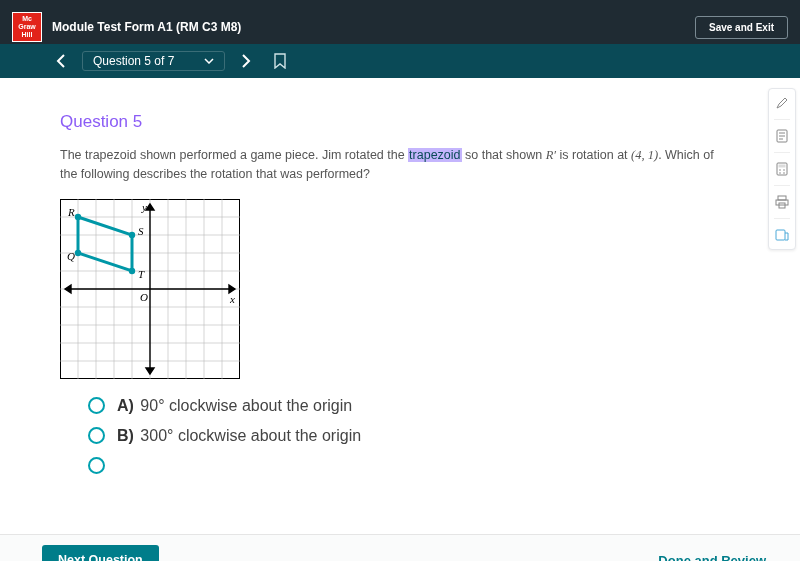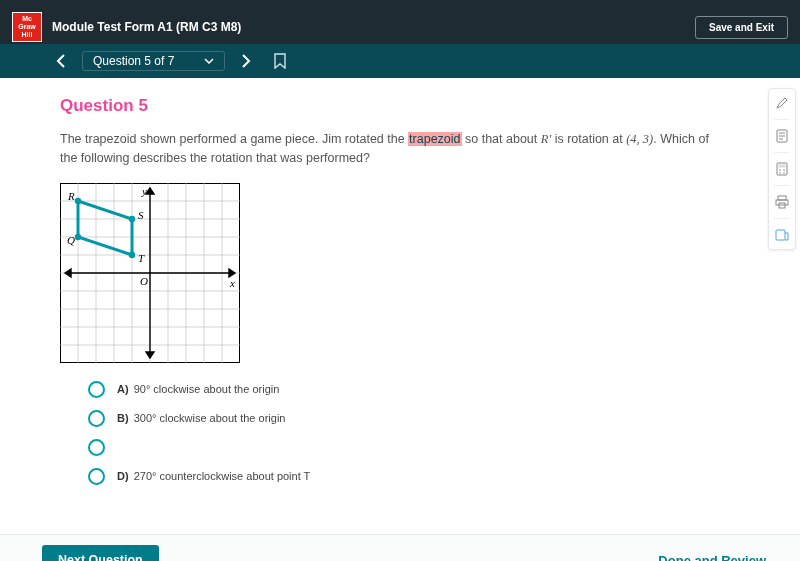--- a/index.html
+++ b/index.html
@@ -7,27 +7,27 @@
   .header{background:#1f2b33;height:34px;display:flex;align-items:center;padding:0 12px;justify-content:space-between}
   .brand{display:flex;align-items:center;gap:10px}
   .logo{width:28px;height:28px;background:#e2231a;color:#fff;font-size:7px;line-height:8px;font-weight:bold;display:flex;flex-direction:column;justify-content:center;align-items:center;border:1px solid #fff;font-family:Arial}
   .module-title{color:#fff;font-size:12px;font-weight:600}
   .save-exit{border:1px solid #7a8a93;color:#fff;padding:5px 13px;border-radius:3px;font-size:10px;background:transparent;cursor:pointer;font-weight:600}
   .navbar{background:#0a4a57;height:34px;display:flex;align-items:center;padding:0 20px 0 48px;gap:8px}
   .nav-btn{color:#fff;display:flex;align-items:center;justify-content:center;width:26px;height:26px;cursor:pointer}
   .q-select{border:1px solid #3a6d77;color:#fff;padding:0 10px;border-radius:3px;font-size:12px;display:flex;align-items:center;gap:30px;cursor:pointer;height:18px}
   .body-wrap{display:flex;align-items:flex-start}
   .content{flex:1;padding:18px 40px 10px 60px;min-height:420px}
-  h2.qnum{color:#ec4899;font-size:17px;font-weight:700;margin:0 0 14px}
+  h2.qnum{color:#8b5cf6;font-size:17px;font-weight:400;margin:16px 0 14px}
   .prompt{font-size:12.5px;color:#555;line-height:1.55;margin-bottom:14px}
-  .prompt .hl{background:#fca5a5;color:#0a4a57;padding:0 1px}
+  .prompt .hl{background:#c4b5fd;color:#0a4a57;padding:0 1px}
   .prompt .mi{font-style:italic;font-family:'Times New Roman',serif}
   .graph{margin:2px 0 18px}
   .choices{margin-left:28px}
-  .choice{display:flex;align-items:center;gap:12px;margin:12px 0;font-size:11px;color:#444;cursor:pointer}
+  .choice{display:flex;align-items:center;gap:12px;margin:12px 0;font-size:16px;color:#444;cursor:pointer}
   .choice .lead{font-weight:700;color:#333;margin-right:2px}
   .radio{width:13px;height:13px;border:2px solid #00a0af;border-radius:50%;flex-shrink:0}
   .toolrail{width:26px;background:#fff;border:1px solid #e5e7eb;border-radius:4px;margin:10px 4px 0 0;display:flex;flex-direction:column;align-items:center;padding:6px 0;gap:8px;box-shadow:0 1px 3px rgba(0,0,0,0.08)}
   .toolrail .ti{width:16px;height:16px;color:#888;cursor:pointer;display:flex;align-items:center;justify-content:center}
   .toolrail .sep{width:16px;height:1px;background:#eee}
   .footer{border-top:1px solid #e5e5e5;padding:10px 34px 10px 42px;display:flex;justify-content:space-between;align-items:center;background:#fafbfb;margin-top:8px}
   .next-btn{background:#007d8a;color:#fff;border:none;padding:8px 16px;border-radius:3px;font-size:12.5px;font-weight:600;cursor:pointer}
   .done-link{color:#007d8a;font-size:13px;font-weight:700;cursor:pointer}
   svg{display:block}
 </style>
@@ -70,21 +70,21 @@
         <path d="M1 1 H11 V15 L6 11 L1 15 Z" stroke="#cfe3e6" stroke-width="1.4" fill="none"></path>
       </svg>
   </div>
 </div>
 
 <div class="body-wrap">
   <div class="content">
     <h2 class="qnum">Question 5</h2>
 
     <div class="prompt">
-      <span>The trapezoid shown performed a game piece. Jim rotated the </span><span class="hl">trapezoid</span><span> so that about </span><span class="mi">R′</span><span> is rotation at </span><span class="mi">(4, 3)</span><span>. Which of the following describes the rotation that was performed?</span>
+      <span>The trapezoid shown performed a game piece. Jim rotated the </span><span class="hl">trapezoid</span><span> so that shown </span><span class="mi">R′</span><span> is rotation at </span><span class="mi">(4, 1)</span><span>. Which of the following describes the rotation that was performed?</span>
     </div>
 
     <div class="graph">
       <svg width="180" height="180" viewBox="0 0 180 180">
         <rect x="0.5" y="0.5" width="179" height="179" fill="#fff" stroke="#000" stroke-width="1"></rect>
         <g stroke="#bbb" stroke-width="0.6">
           <line x1="18" y1="0" x2="18" y2="180"></line>
             <line x1="36" y1="0" x2="36" y2="180"></line>
             <line x1="54" y1="0" x2="54" y2="180"></line>
             <line x1="72" y1="0" x2="72" y2="180"></line>
@@ -132,24 +132,20 @@
         <span class="radio"></span>
         <span><span class="lead">A)</span> <span>90° clockwise about the origin</span></span>
       </div>
       <div class="choice">
         <span class="radio"></span>
         <span><span class="lead">B)</span> <span>300° clockwise about the origin</span></span>
       </div>
       <div class="choice">
         <span class="radio"></span>
       </div>
-      <div class="choice">
-        <span class="radio"></span>
-        <span><span class="lead">D)</span> <span>270° counterclockwise about point T</span> <span class="mi" style="font-style:italic;font-family:serif"></span></span>
-      </div>
     </div>
   </div>
 
   <div class="toolrail">
     <div class="ti" title="highlighter">
       <svg width="14" height="14" viewBox="0 0 14 14">
           <path d="M2 12 L4 8 L10 2 L12 4 L6 10 Z" fill="none" stroke="#888" stroke-width="1"></path>
         </svg>
     </div>
     <div class="sep"></div>

